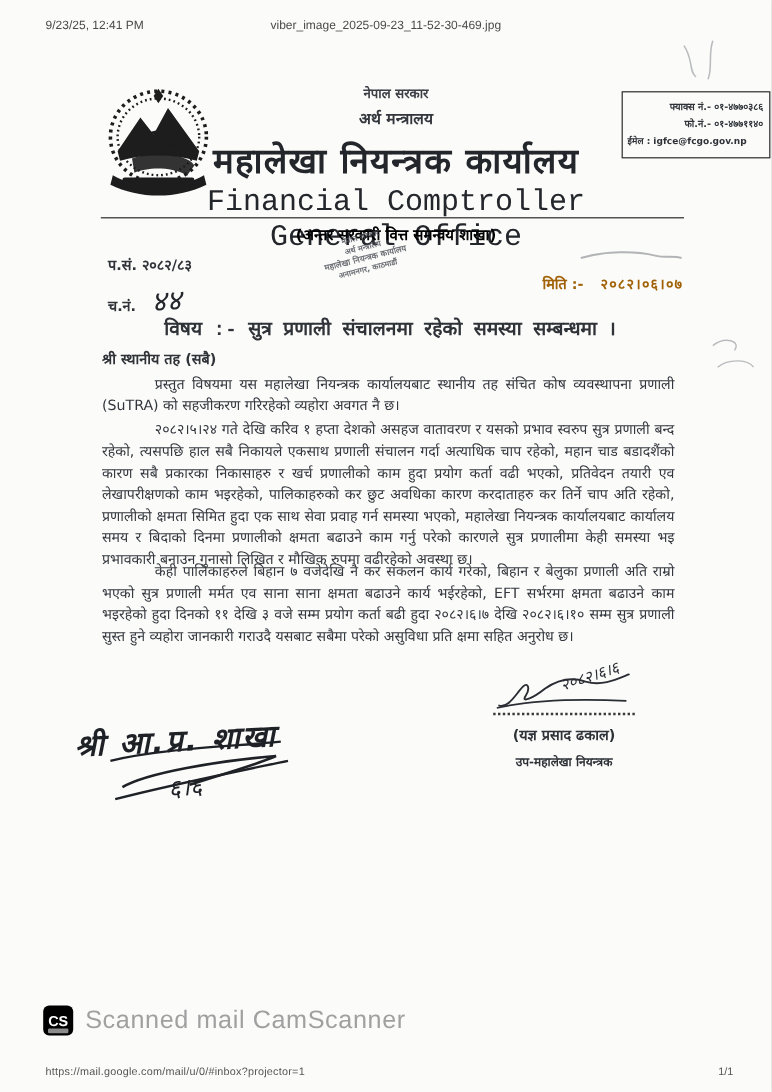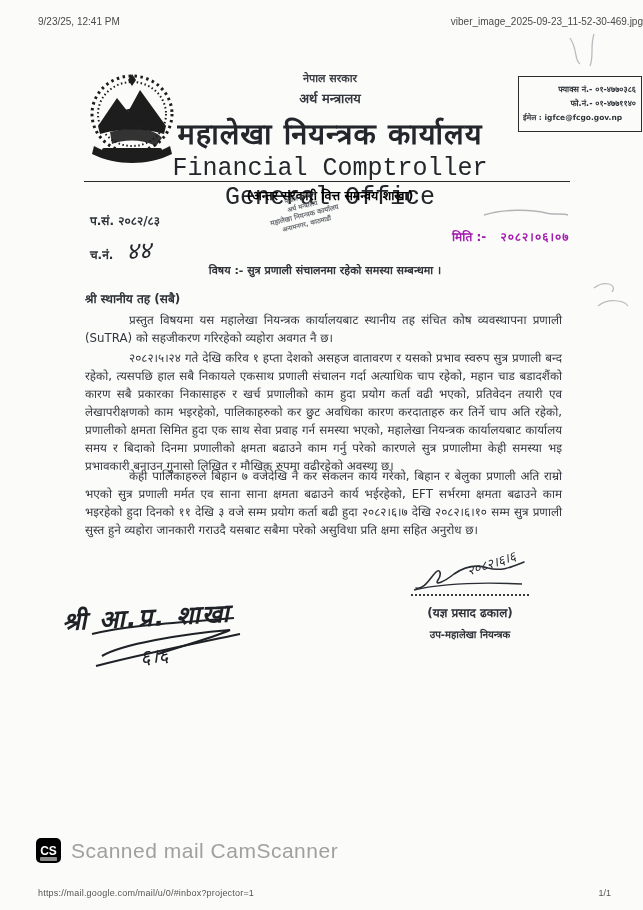--- a/index.html
+++ b/index.html
@@ -7,21 +7,21 @@
   body { font-family:"Liberation Sans", sans-serif; }
   .viewport {
     position:relative; width:643px; height:910px; margin:0 auto;
     background:#fbfbfa; overflow:hidden;
     box-shadow:0 0 6px rgba(0,0,0,.25);
   }
   
   .print-header { position:absolute; top:14px; left:0; width:100%; height:20px;
     font-size:10px; color:#4a4a4a; }
   .ph-date { position:absolute; left:38px; top:2px; }
-  .ph-file { position:absolute; left:0; width:100%; text-align:right; top:2px; }
+  .ph-file { position:absolute; left:0; width:100%; text-align:center; top:2px; }
   .print-footer { position:absolute; top:888px; left:0; width:100%; height:20px;
     font-size:9px; color:#555;text-align:center; }
   .pf-url { position:absolute; left:38px; top:0; letter-spacing:.2px; }
   .pf-page { position:absolute; right:32px; top:0; }
   
   .paper { position:absolute; inset:0; color:#33373d; }
   .dev { font-family:"DejaVu Sans", sans-serif; }
   
   .emblem { position:absolute; left:84px; top:68px; width:96px; height:110px; }
   
@@ -45,25 +45,25 @@
   .stamp { position:absolute; left:242px; top:193px; width:130px; height:64px;
     transform:rotate(-14deg); color:#4b4f55; opacity:.8; text-align:center;
     font-size:6.5px; font-weight:bold; line-height:9px; }
   .stamp .s3 { font-size:7px; }
   
   .ref-left { position:absolute; left:90px; top:212px; font-size:12px; font-weight:bold; color:#2f3338; }
   .ref-left .row { margin-bottom:4px; }
   .chalani-val { font-size:24px; font-weight:normal; color:#23262b;
     display:inline-block; transform:rotate(-4deg); margin-left:8px;
     font-style:italic; }
-  .ref-date { position:absolute; left:452px; top:228px; font-size:12px; font-weight:bold; color:#a21caf; }
+  .ref-date { position:absolute; left:452px; top:228px; font-size:12px; font-weight:bold; color:#a16207; }
   .ref-date .val { margin-left:10px; letter-spacing:1px; }
   
   .subject { position:absolute; left:90px; top:262px; width:470px; text-align:center;
-    font-size:11px; font-weight:bold; color:#2f3338; }
+    font-size:16px; font-weight:bold; color:#2f3338;font-family:Liberation Mono, monospace; }
   .addressee { position:absolute; left:85px; top:290px; font-size:12px; font-weight:bold; color:#2f3338; }
   
   .body-text { position:absolute; left:85px; width:477px; text-align:justify;
     font-size:11.8px; line-height:18px; color:#33373d; }
   .p1 { top:311px; } .p2 { top:349px; } .p3 { top:467px; }
   .body-text .indent { display:inline-block; width:44px; }
   
   .sig-block { position:absolute; left:390px; top:560px; width:160px; text-align:center; }
   .sig-scribble { display:block; margin:0 auto; }
   .sig-dots { width:118px; margin:0 auto; border-bottom:2px dotted #3a3a3a; height:2px; }

